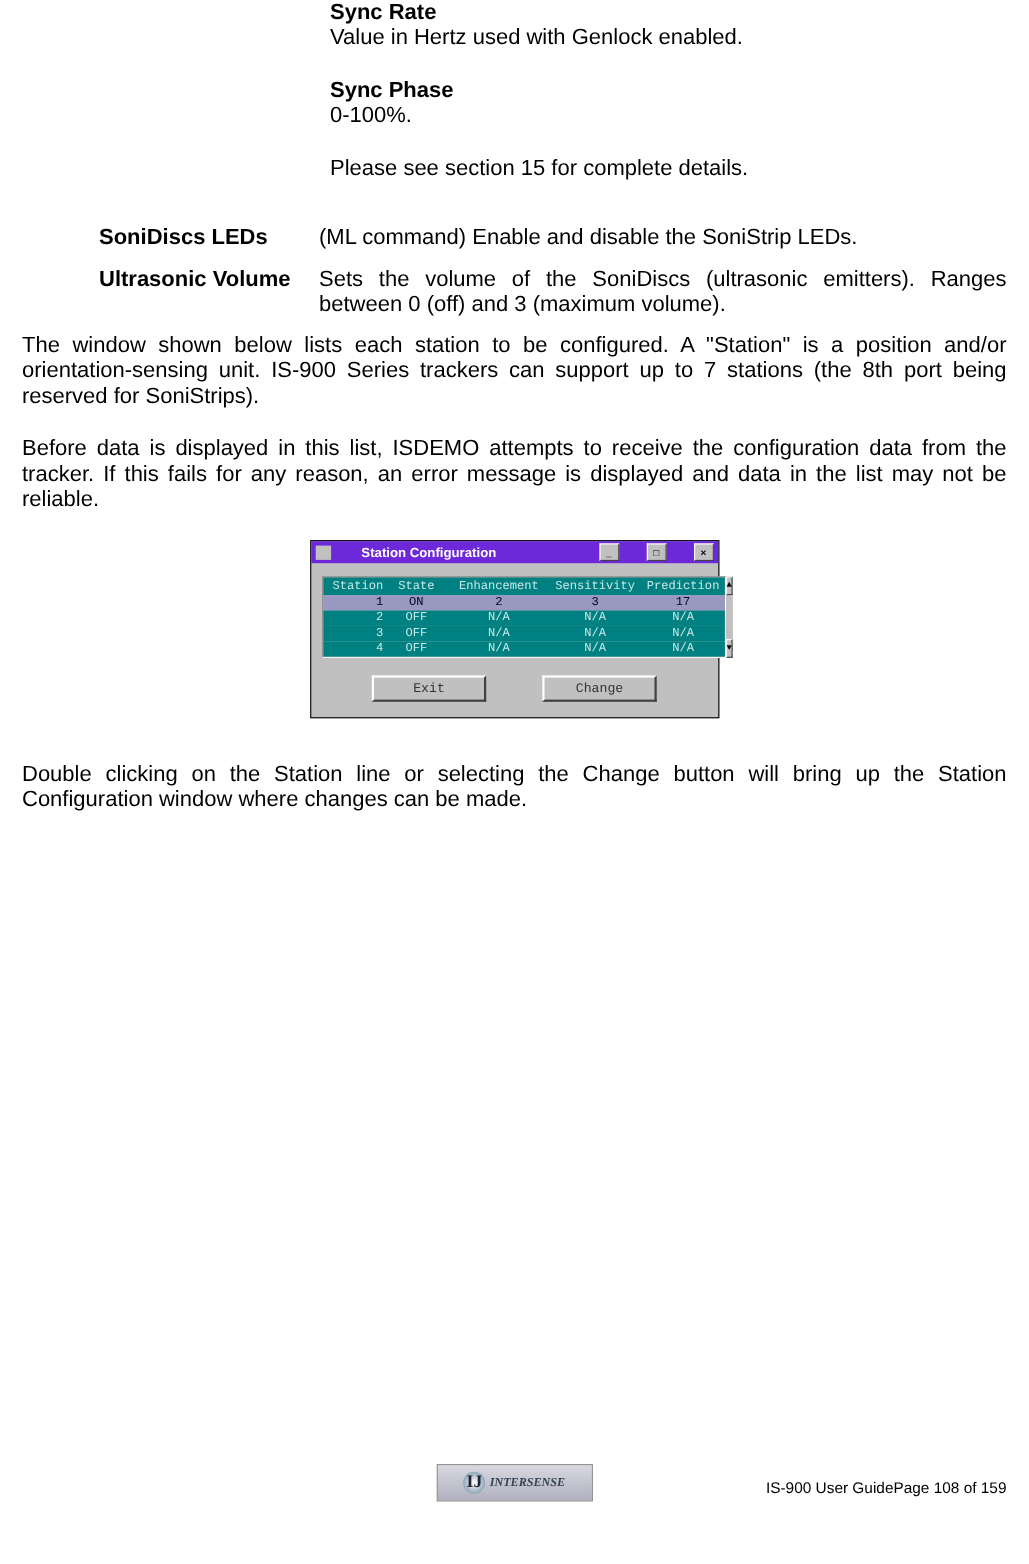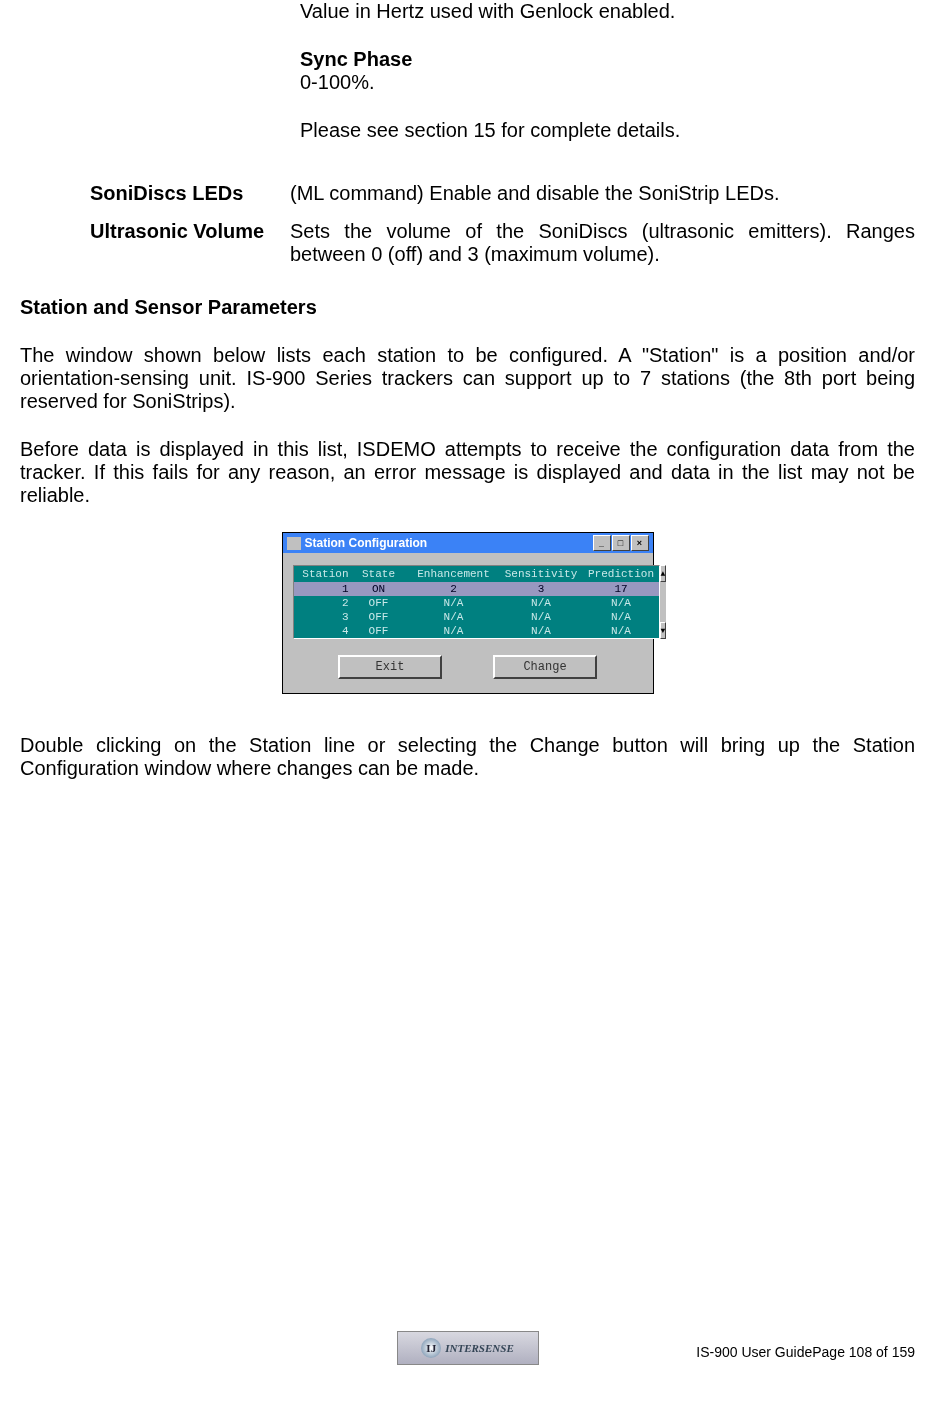--- a/index.html
+++ b/index.html
@@ -50,28 +50,29 @@
       margin: 10px 0 40px 0;
     }
     .win {
       width: 370px;
       background: #c0c0c0;
       border: 1px solid #000;
       font-family: "Courier New", monospace;
       font-size: 11px;
     }
     .titlebar {
-      background: #3b82f6;
+      background: #6d28d9;
       color: white;
       padding: 2px 4px;
       font-family: Arial;
       font-size: 12px;
       font-weight: bold;
       display: flex;
       align-items: center;
+      gap: 24px;
     }
     .titlebar-icon {
       width: 14px;
       height: 13px;
       background: #c0c0c0;
       margin-right: 4px;
       display: inline-block;
     }
     .titlebar-spacer { flex: 1; }
     .winbtn {
@@ -208,29 +209,30 @@
       height: 20px;
       border-radius: 50%;
       background: radial-gradient(#fff,#6080a0);
       margin-right: 4px;
       display: flex;
       align-items: center;
       justify-content: center;
       color: #223;
       font-style: normal;
       font-weight: bold;
-      font-size: 11px;
+      font-size: 16px;
     }
   </style>
 </head>
 <body>
 
 <div class="page">
 
   <div class="indent-block">
+    <div class="bold">Sync Rate</div>
     <div>Value in Hertz used with Genlock enabled.</div>
   </div>
 
   <div class="indent-block">
     <div class="bold">Sync Phase</div>
     <div>0-100%.</div>
   </div>
 
   <div class="indent-block" style="margin-bottom:40px;">
     <div>Please see section 15 for complete details.</div>
@@ -239,21 +241,20 @@
   <div class="def-row">
     <div class="def-label">SoniDiscs LEDs</div>
     <div class="def-text">(ML command) Enable and disable the SoniStrip LEDs.</div>
   </div>
 
   <div class="def-row" style="margin-bottom:14px;">
     <div class="def-label">Ultrasonic Volume</div>
     <div class="def-text">Sets  the  volume  of  the  SoniDiscs  (ultrasonic  emitters).  Ranges between 0 (off) and 3 (maximum volume).</div>
   </div>
 
-  <div class="section-heading">Station and Sensor Parameters</div>
 
   <div class="para">The window shown below lists each station to be configured.  A "Station" is a position and/or orientation-sensing unit.  IS-900 Series trackers can support up to 7 stations (the 8th port being reserved for SoniStrips).</div>
   <div class="para">Before data is displayed in this list, ISDEMO attempts to receive the configuration data from the tracker.  If this fails for any reason, an error message is displayed and data in the list may not be reliable.</div>
 
   <div class="window-container">
     <div class="win">
       <div class="titlebar">
         <span class="titlebar-icon"></span>
         <span>Station Configuration</span>
         <span class="titlebar-spacer"></span>

